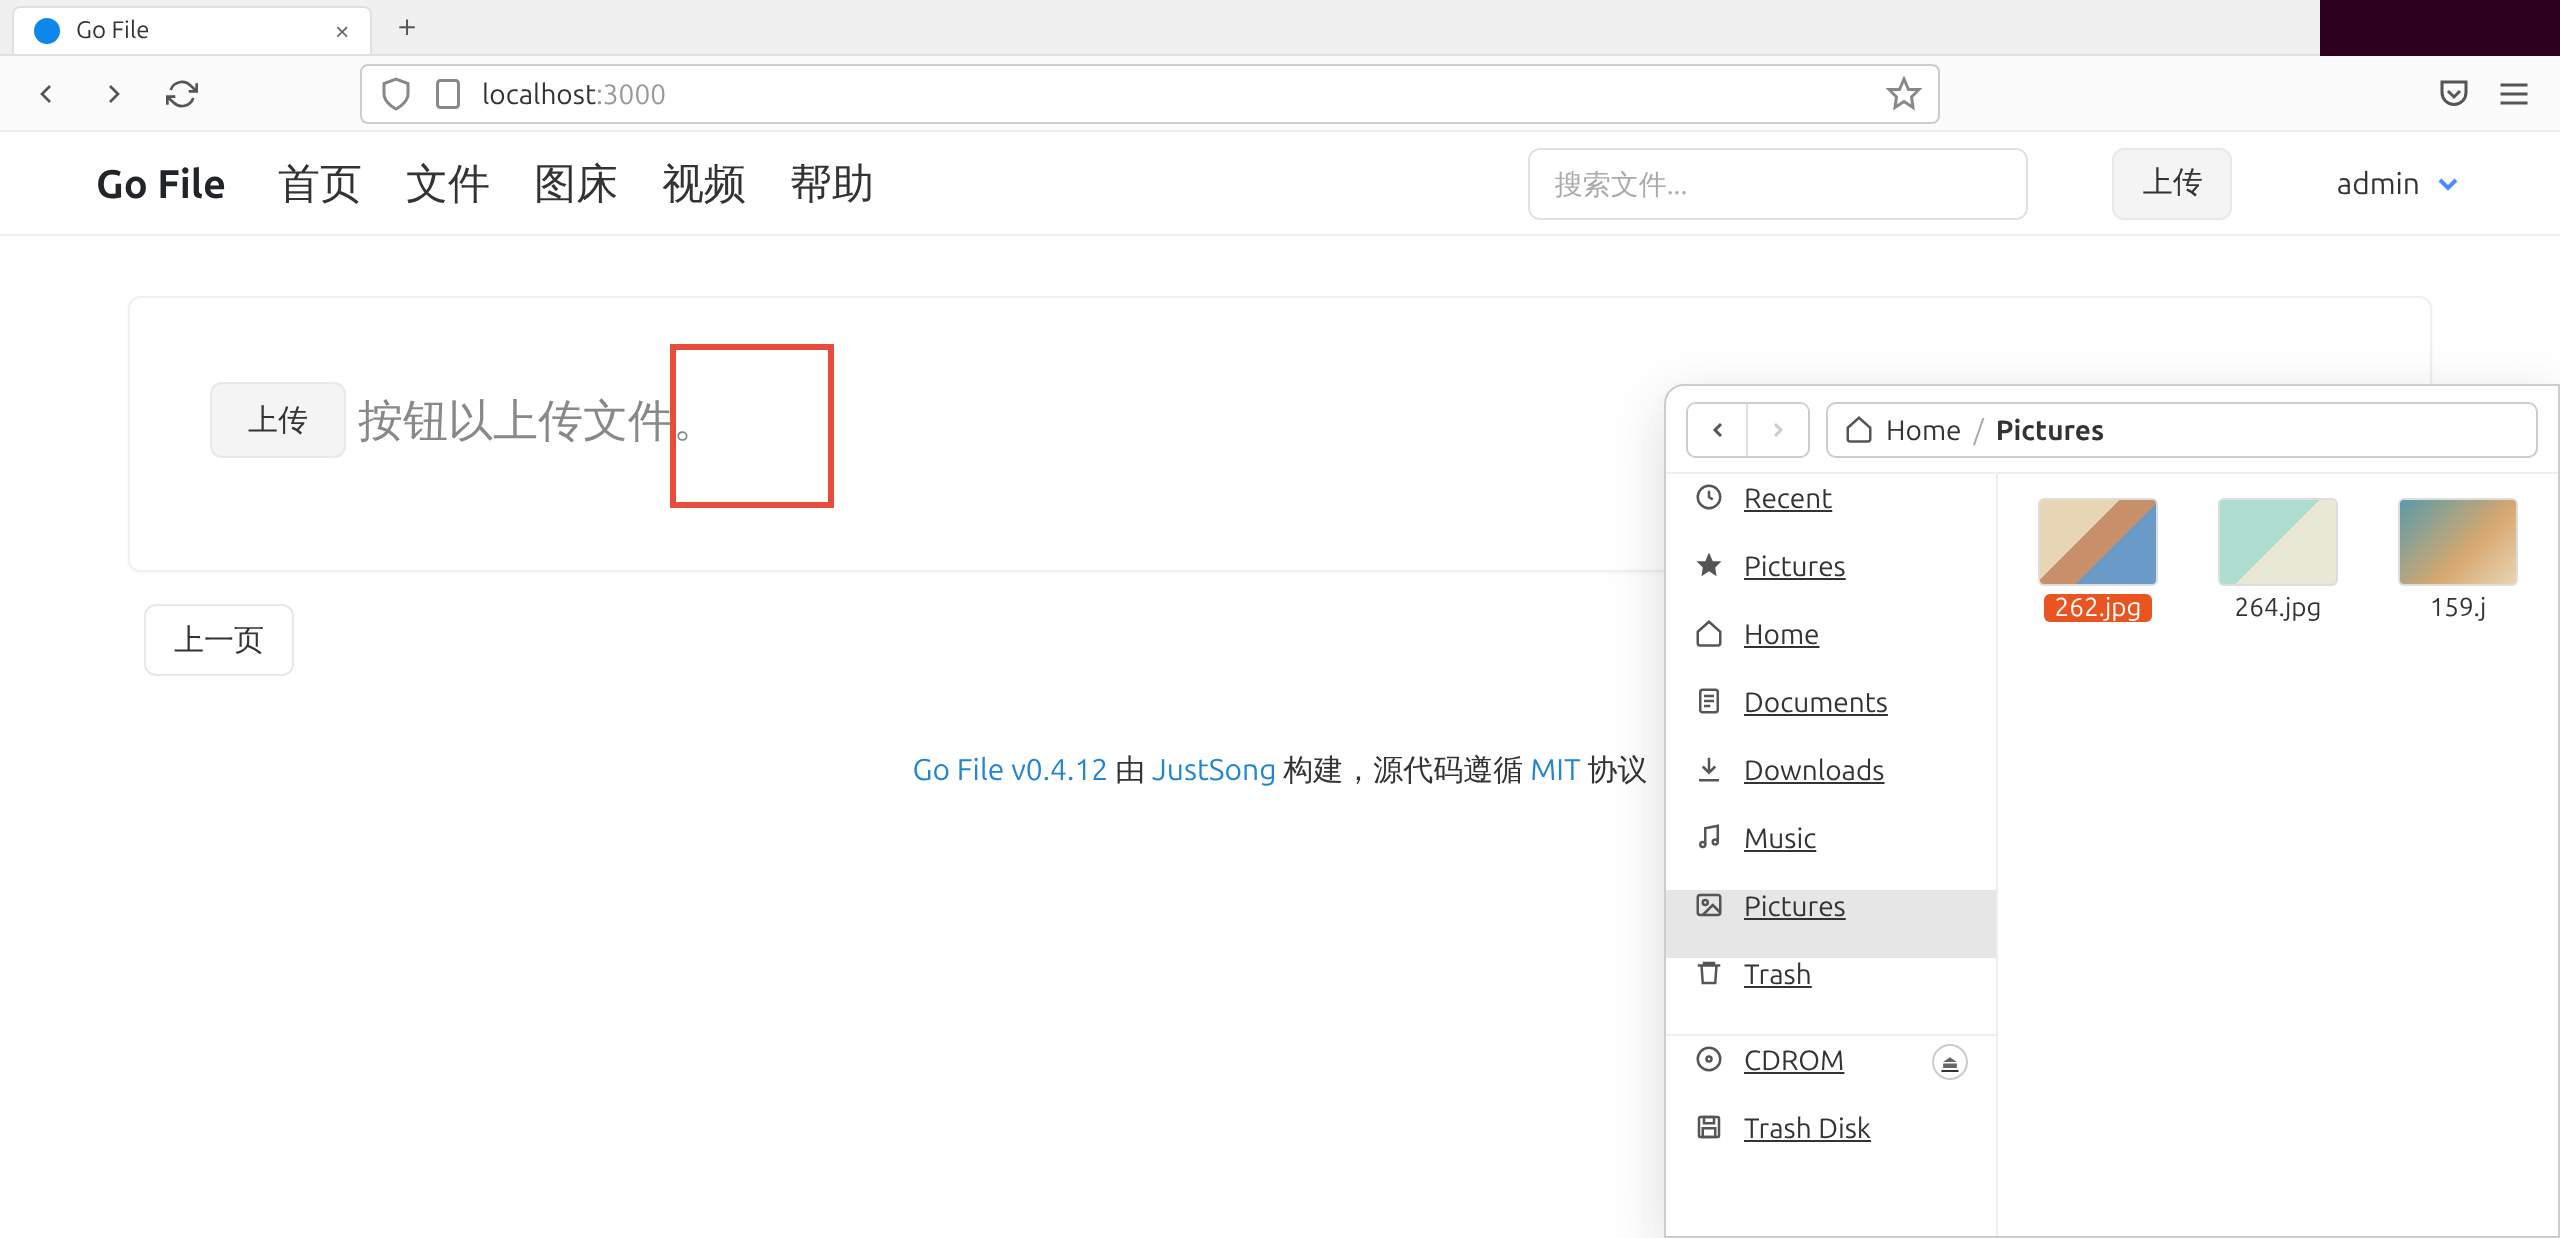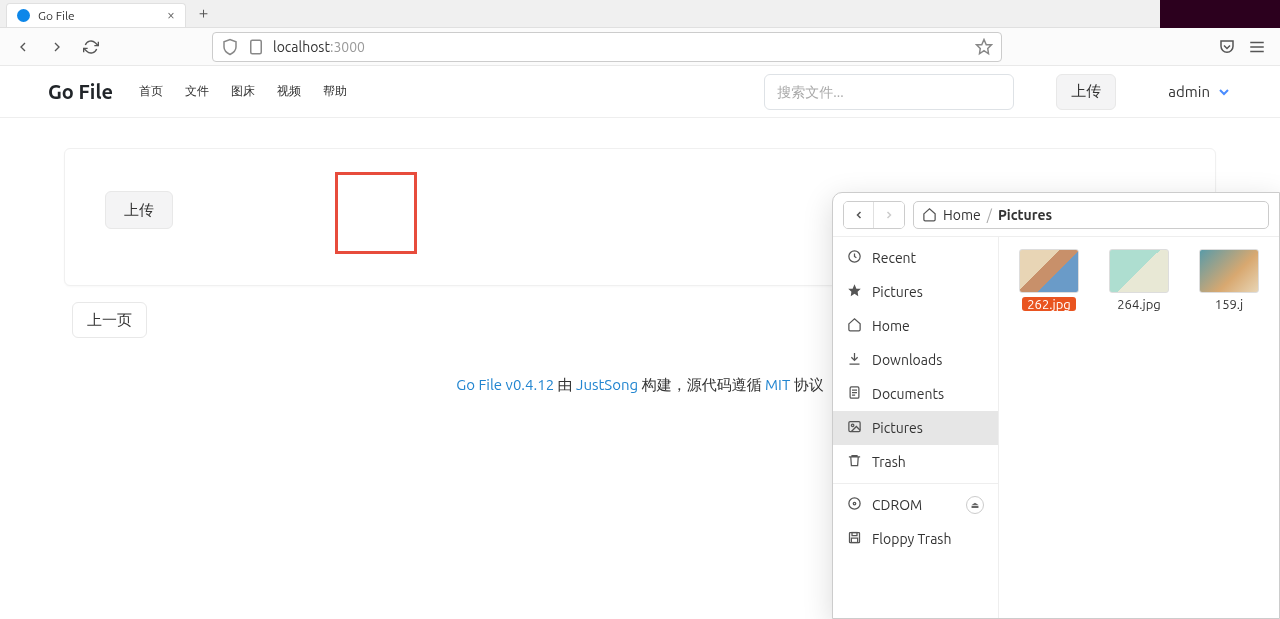--- a/index.html
+++ b/index.html
@@ -11,34 +11,34 @@
 .tab-icon { width: 13px; height: 13px; background: #0d87e9; border-radius: 50%; display: inline-block; }
 .tab-close { margin-left: auto; color: #666; font-size: 14px; line-height: 1; cursor: pointer; }
 .tab-add { margin-left: 10px; color: #555; font-size: 15px; cursor: pointer; }
 .window-controls { margin-left: auto; display: flex; gap: 6px; padding-right: 6px; }
 .win-btn { width: 22px; height: 22px; border-radius: 50%; border: 1px solid #ccc; background: #f6f6f6; display: flex; align-items: center; justify-content: center; font-size: 11px; color: #444; cursor: pointer; }
 .win-btn.close { background: #f6f6f6; }
 
 .browser-toolbar { height: 38px; background: #fbfbfb; display: flex; align-items: center; padding: 0 10px; gap: 8px; border-bottom: 1px solid #e9e9e9; }
 .nav-btn { width: 26px; height: 26px; display: flex; align-items: center; justify-content: center; color: #555; cursor: pointer; border-radius: 4px; }
 .nav-btn svg { width: 16px; height: 16px; }
-.url-bar { flex: 1; height: 30px; max-width: 790px; margin-left: 100px; background: #fff; border: 1px solid #ccc; border-radius: 4px; display: flex; align-items: center; padding: 0 8px; gap: 8px; font-size: 14px; color: #666; }
+.url-bar { flex: 1; height: 30px; max-width: 790px; margin-left: 68px; background: #fff; border: 1px solid #ccc; border-radius: 4px; display: flex; align-items: center; padding: 0 8px; gap: 8px; font-size: 14px; color: #666; }
 .url-text .host { color: #333; }
 .url-text .path { color: #999; }
 .url-star { margin-left: auto; color: #888; }
 .toolbar-right { margin-left: auto; display: flex; gap: 12px; align-items: center; padding-right: 4px; }
 .tb-icon { width: 18px; height: 18px; color: #555; cursor: pointer; }
 
 
 .dark-side { position: absolute; top: 0; right: 0; width: 120px; height: 28px; background: #2c001e; }
 
 
 .page-nav { height: 52px; border-bottom: 1px solid #eee; display: flex; align-items: center; padding: 0 48px; gap: 22px; }
 .brand { font-size: 20px; font-weight: 700; color: #212529; margin-right: 4px; }
-.nav-link { font-size: 12px; color: #333; cursor: pointer; }
+.nav-link { font-size: 21px; color: #333; cursor: pointer; }
 .nav-spacer { flex: 1; }
 .search-input { width: 250px; height: 36px; border: 1px solid #dee2e6; border-radius: 6px; padding: 0 12px; font-size: 14px; color: #333; }
 .search-input::placeholder { color: #aaa; }
 .upload-btn { height: 36px; padding: 0 14px; background: #f4f4f5; border: 1px solid #e8e8e8; border-radius: 6px; font-size: 15px; color: #333; cursor: pointer; margin-left: 20px; }
 .user-menu { display: flex; align-items: center; gap: 6px; font-size: 15px; color: #333; margin-left: 30px; cursor: pointer; }
 .chevron { color: #4a8cff; }
 
 
 .content-card { margin: 30px 64px 0 64px; background: #fff; border-radius: 6px; border: 1px solid #f0f0f0; box-shadow: 0 1px 2px rgba(0,0,0,0.03); padding: 42px 36px 56px 36px; position: relative; }
 .empty-text { font-size: 22.5px; color: #888; display: flex; align-items: center; gap: 2px; flex-wrap: wrap; }
@@ -55,21 +55,21 @@
 .fd-header { height: 44px; display: flex; align-items: center; padding: 0 10px; gap: 8px; border-bottom: 1px solid #eee; }
 .fd-navbtns { display: flex; border: 1px solid #ccc; border-radius: 5px; overflow: hidden; }
 .fd-navbtn { width: 30px; height: 26px; display: flex; align-items: center; justify-content: center; background: #fff; color: #555; cursor: pointer; }
 .fd-navbtn:first-child { border-right: 1px solid #e0e0e0; }
 .fd-navbtn.disabled { color: #ccc; }
 .fd-path { display: flex; align-items: center; gap: 6px; border: 1px solid #ccc; border-radius: 5px; height: 28px; padding: 0 8px; font-size: 14px; color: #333; flex: 1; }
 .fd-path .sep { color: #aaa; }
 .fd-path .current { font-weight: 700; }
 .fd-body { display: flex; flex: 1; overflow: hidden; }
 .fd-sidebar { width: 170px; border-right: 1px solid #eee; overflow-y: auto; padding-top: 4px; }
-.fd-item { display: flex; align-items: center; gap: 10px; height: 34px; padding: 0 14px; font-size: 14px; color: #333; cursor: pointer; position: relative; }
+.fd-item { display: flex; align-items: flex-start; gap: 10px; height: 34px; padding: 0 14px; font-size: 14px; color: #333; cursor: pointer; position: relative; text-decoration: underline; }
 .fd-item.active { background: #e6e6e6; }
 .fd-item .eject { margin-left: auto; width: 18px; height: 18px; border: 1px solid #ccc; border-radius: 50%; display: flex; align-items: center; justify-content: center; font-size: 9px; color: #666; }
 .fd-divider { height: 1px; background: #eee; margin: 4px 0; }
 .fd-files { flex: 1; display: flex; gap: 30px; padding: 12px 20px; align-items: flex-start; }
 .fd-file { text-align: center; font-size: 13px; color: #333; cursor: pointer; }
 .fd-thumb { width: 60px; height: 44px; border-radius: 3px; margin-bottom: 4px; background: linear-gradient(135deg,#d9c9a8,#a8c9d9); border: 1px solid #ddd; }
 .fd-thumb.t1 { background: linear-gradient(135deg,#e8d5b5 40%,#c8906a 40%,#c8906a 60%,#6a9bc8 60%); }
 .fd-thumb.t2 { background: linear-gradient(135deg,#aeded0 50%,#e8e8d5 50%); }
 .fd-thumb.t3 { background: linear-gradient(135deg,#5a9ba8,#d8a870 60%,#e8d5b5); }
 .fd-file.selected .fd-label { background: #e95420; color: #fff; border-radius: 3px; padding: 0 5px; display: inline-block; }
@@ -153,20 +153,21 @@
     <svg class="chevron" width="16" height="16" viewBox="0 0 24 24" fill="none" stroke="currentColor" stroke-width="3">
         <path d="M6 9l6 6 6-6"></path>
       </svg>
   </div>
 </div>
 
 
 <div class="content-card">
   <div class="empty-text">
     <span class="inline-upload">上传</span>
+    <span>按钮以上传文件。</span>
   </div>
   <div class="red-box"></div>
 </div>
 <button class="prev-btn">上一页</button>
 
 <div class="footer">
   <a href="#">Go File v0.4.12</a><span> 由 </span><a href="#">JustSong</a><span> 构建，源代码遵循 </span><a href="#">MIT</a><span> 协议</span>
 </div>
 
 
@@ -209,30 +210,38 @@
           <span>Pictures</span>
         </div>
         <div class="fd-item">
           <span><svg class="fd-ico" viewBox="0 0 24 24" fill="none" stroke="currentColor" stroke-width="2">
               <path d="M3 11l9-8 9 8v9a2 2 0 01-2 2H5a2 2 0 01-2-2v-9z"></path>
             </svg></span>
           <span>Home</span>
         </div>
         <div class="fd-item">
           <span><svg class="fd-ico" viewBox="0 0 24 24" fill="none" stroke="currentColor" stroke-width="2">
-              <path d="M12 3v12m-5-5l5 5 5-5M4 21h16"></path>
-            </svg></span>
-          <span>Downloads</span>
-        </div>
-        <div class="fd-item">
-          <span><svg class="fd-ico" viewBox="0 0 24 24" fill="none" stroke="currentColor" stroke-width="2">
               <rect x="5" y="3" width="14" height="18" rx="2"></rect>
               <path d="M8 8h8M8 12h8M8 16h5"></path>
             </svg></span>
           <span>Documents</span>
+        </div>
+        <div class="fd-item">
+          <span><svg class="fd-ico" viewBox="0 0 24 24" fill="none" stroke="currentColor" stroke-width="2">
+              <path d="M12 3v12m-5-5l5 5 5-5M4 21h16"></path>
+            </svg></span>
+          <span>Downloads</span>
+        </div>
+        <div class="fd-item">
+          <span><svg class="fd-ico" viewBox="0 0 24 24" fill="none" stroke="currentColor" stroke-width="2">
+              <path d="M9 18V5l10-2v13"></path>
+              <circle cx="7" cy="18" r="2"></circle>
+              <circle cx="17" cy="16" r="2"></circle>
+            </svg></span>
+          <span>Music</span>
         </div>
         <div class="fd-item active">
           <span><svg class="fd-ico" viewBox="0 0 24 24" fill="none" stroke="currentColor" stroke-width="2">
               <rect x="3" y="4" width="18" height="16" rx="2"></rect>
               <circle cx="9" cy="10" r="2"></circle>
               <path d="M21 18l-6-6-8 8"></path>
             </svg></span>
           <span>Pictures</span>
         </div>
         <div class="fd-item">
@@ -249,21 +258,21 @@
             </svg></span>
           <span>CDROM</span>
           <span class="eject">⏏</span>
         </div>
         <div class="fd-item">
           <span><svg class="fd-ico" viewBox="0 0 24 24" fill="none" stroke="currentColor" stroke-width="2">
               <rect x="4" y="4" width="16" height="16" rx="1"></rect>
               <rect x="8" y="4" width="8" height="5"></rect>
               <rect x="7" y="13" width="10" height="7"></rect>
             </svg></span>
-          <span>Floppy Trash</span>
+          <span>Trash Disk</span>
         </div>
       </div>
     <div class="fd-files" id="fd-files">
         <div class="fd-file selected"><div class="fd-thumb t1"></div><div class="fd-label">262.jpg</div></div>
         <div class="fd-file">
           <div class="fd-thumb t2"></div>
           <div class="fd-label">264.jpg</div>
         </div>
         <div class="fd-file">
           <div class="fd-thumb t3"></div>

